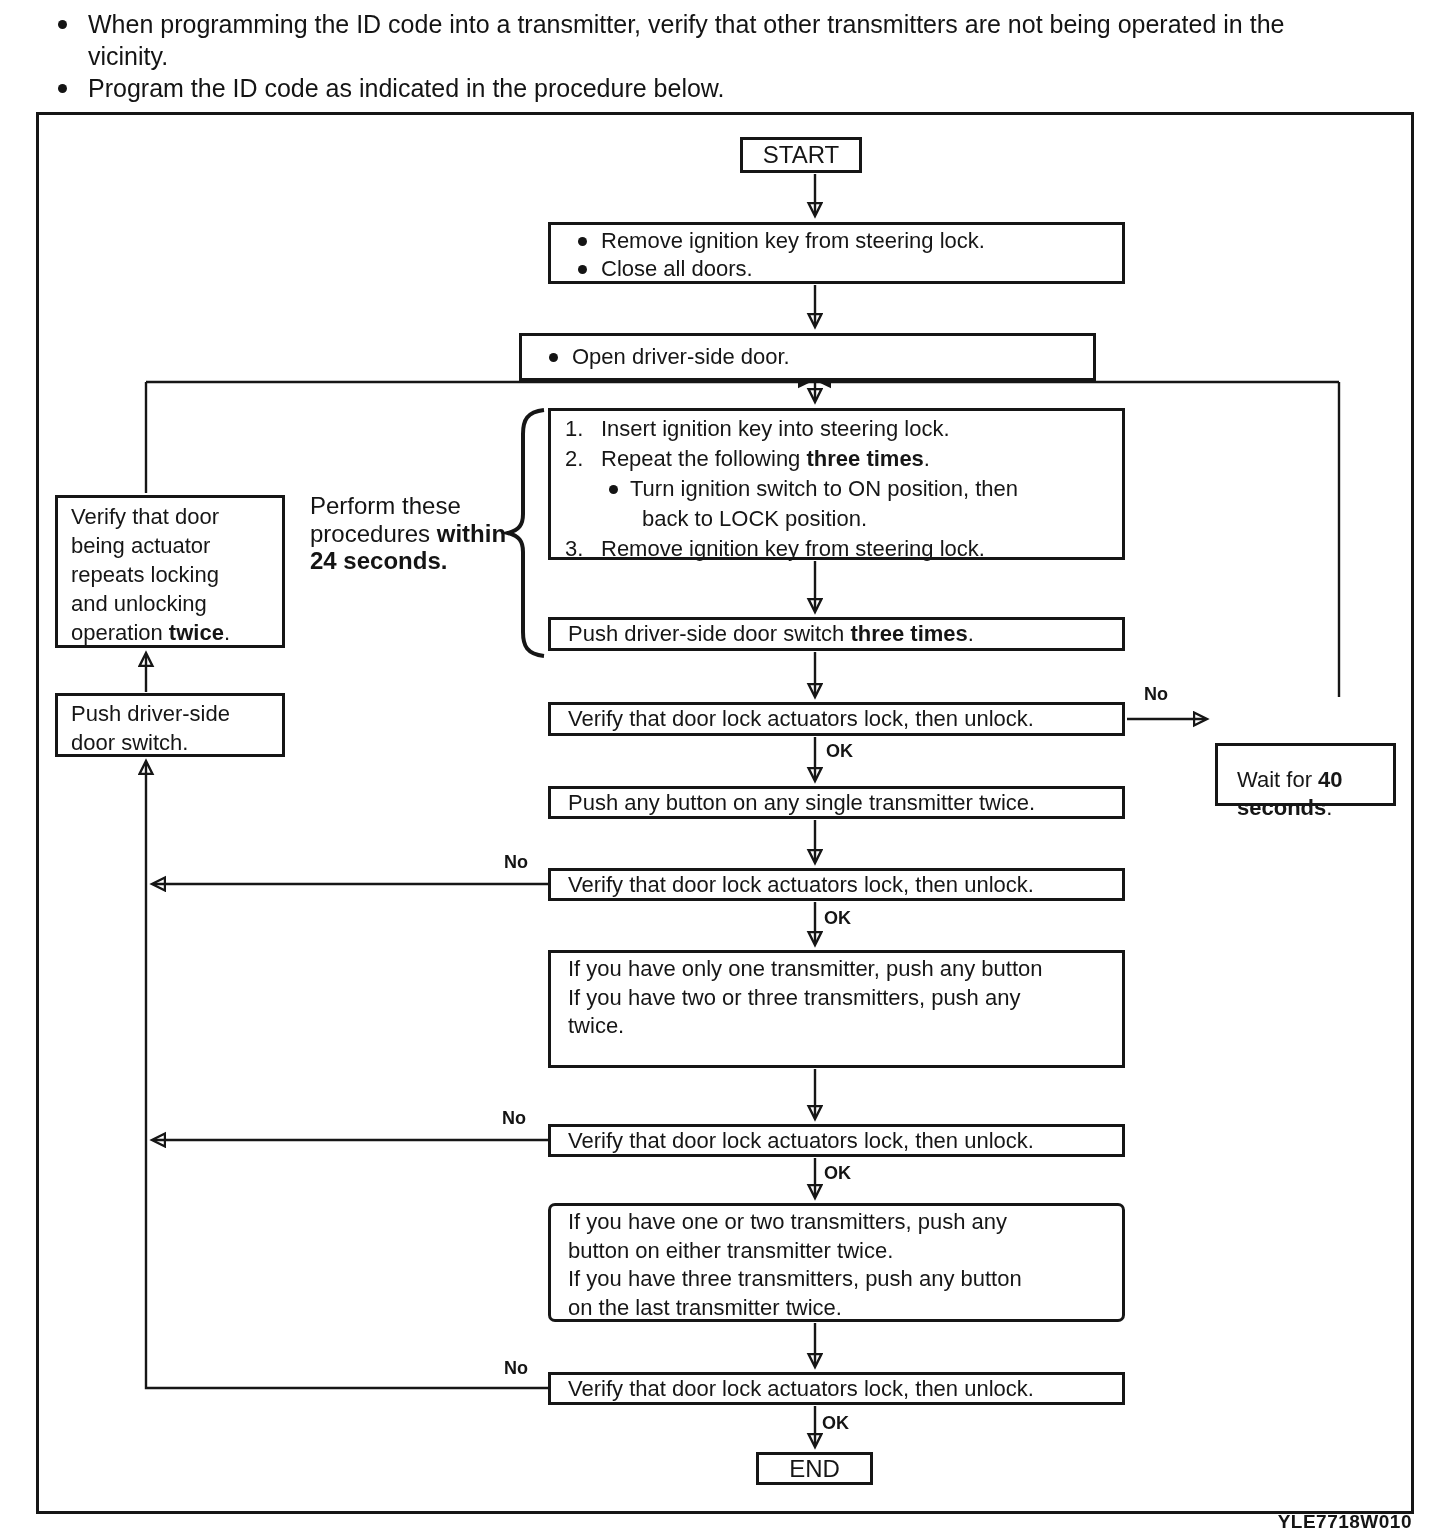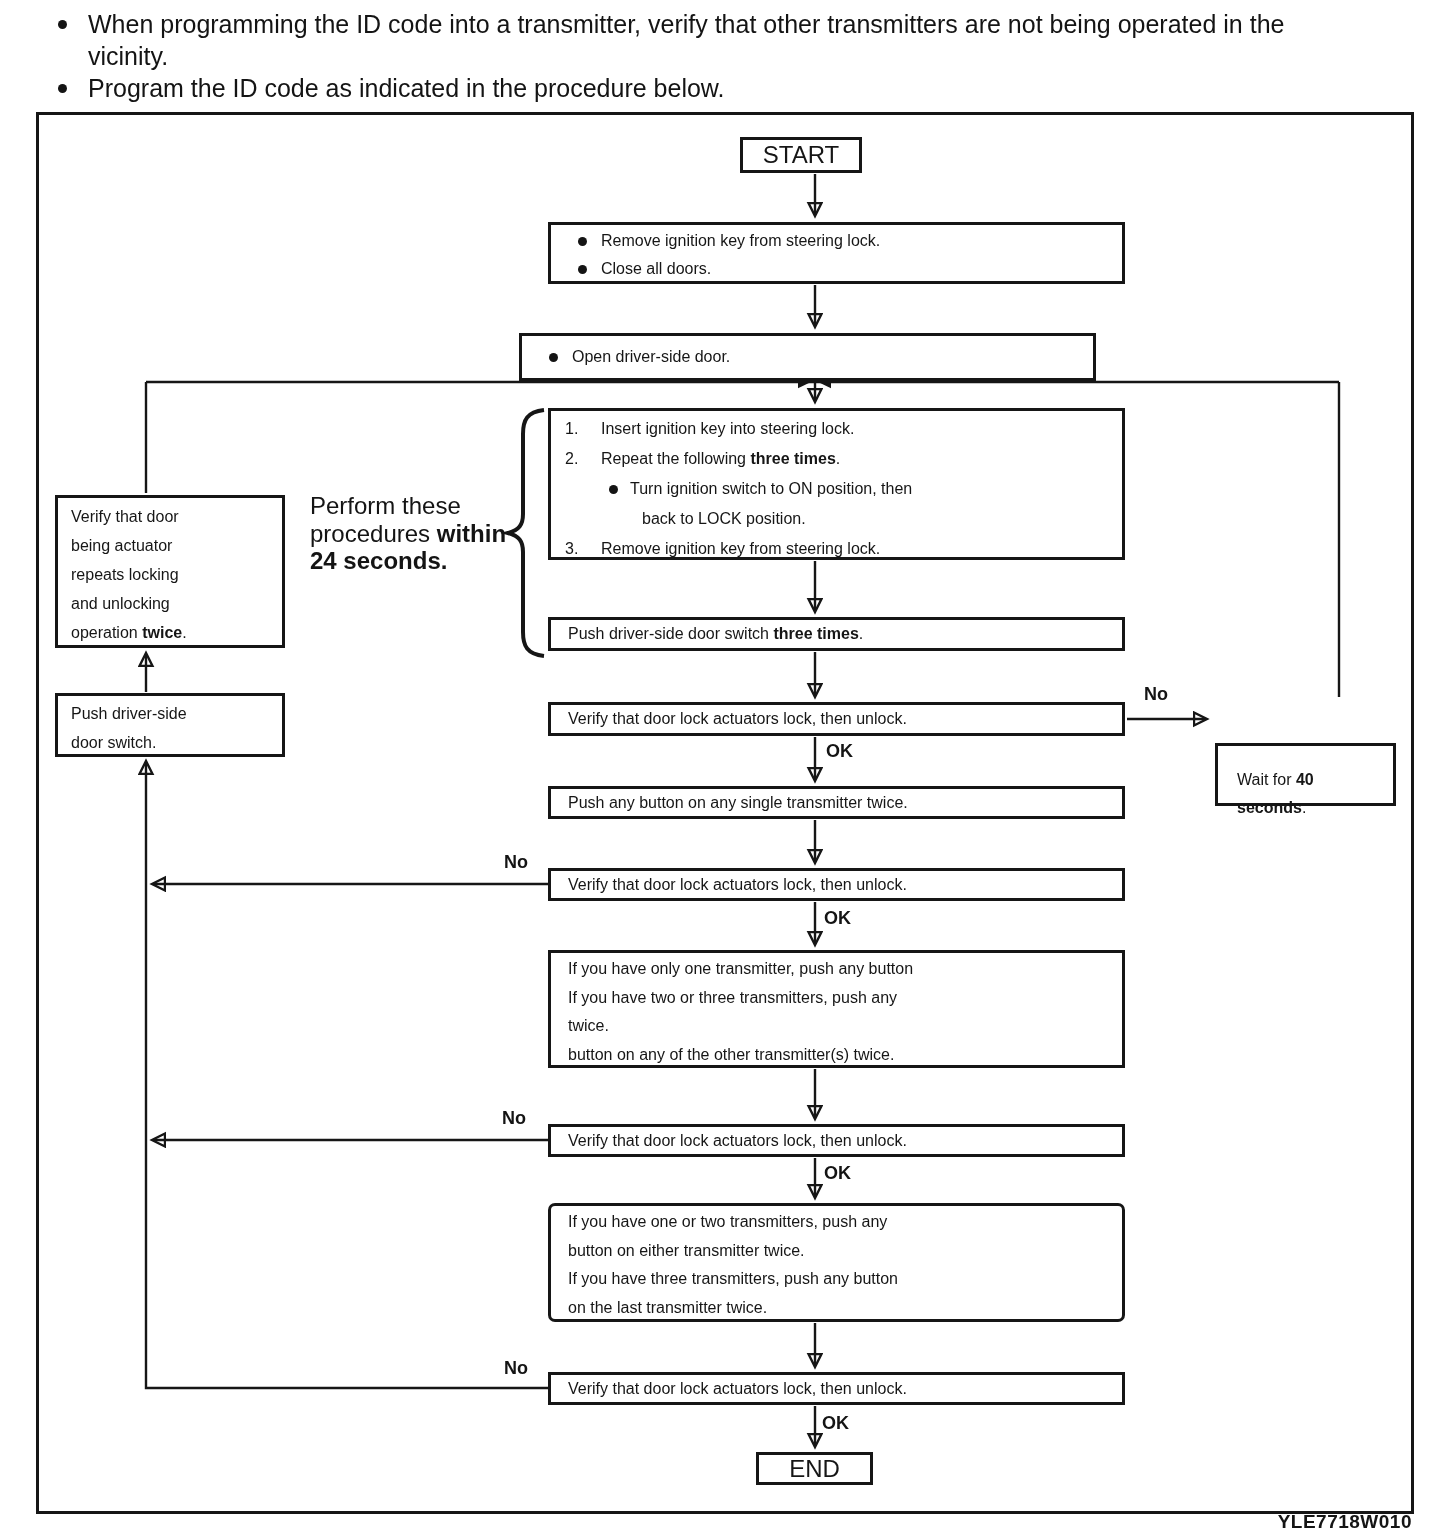--- a/index.html
+++ b/index.html
@@ -13,21 +13,21 @@
   .ndot{position:absolute;width:9px;height:9px;border-radius:50%;background:#141414;}
   
   .frame{position:absolute;border:3px solid #161616;background:transparent;}
   
   svg.wires{position:absolute;left:0;top:0;}
   svg.wires line, svg.wires path{stroke:#161616;stroke-width:2.4;fill:none;}
   svg.wires polygon{fill:#161616;stroke:none;}
   svg.wires path.brace{stroke-width:4;}
   
   .box{position:absolute;background:#fff;border:3px solid #161616;box-sizing:border-box;
-       font-size:16px;color:#161616;}
+       font-size:22px;color:#161616;}
   .vcenter{display:flex;align-items:center;padding-left:17px;}
   .terminal{display:flex;align-items:center;justify-content:center;font-size:24px;padding-left:0;}
   .b-line{display:flex;align-items:center;height:28px;}
   .bdot{width:9px;height:9px;border-radius:50%;background:#141414;flex:none;margin:0 14px 0 27px;}
   .kc-line{display:flex;align-items:baseline;line-height:30px;padding-left:14px;}
   .kc-num{width:36px;flex:none;}
   .kc-sub{padding-left:58px;align-items:center;}
   .kc-sub .bdot{margin:0 12px 0 0;}
   .kc-cont{padding-left:80px;margin-left:11px;}
   .txt-lines{padding-top:2px;}
@@ -150,21 +150,20 @@
   </div>
 
   <div class="box vcenter" style="left:548px;top:868px;width:577px;height:33px;">
     <span>Verify that door lock actuators lock, then unlock.</span>
   </div>
 
   <div class="box txt-lines" style="left:548px;top:950px;width:577px;height:118px;">
     <div class="t-line"><span><span>If you have only one transmitter, push any button</span></span></div>
     <div class="t-line"><span><span>If you have two or three transmitters, push any</span></span></div>
     <div class="t-line"><span><span>twice.</span></span></div>
-    <div class="t-line"><span><span>button on any of the other transmitter(s) twice.</span></span></div>
   </div>
 
   <div class="box vcenter" style="left:548px;top:1124px;width:577px;height:33px;">
     <span>Verify that door lock actuators lock, then unlock.</span>
   </div>
 
   <div class="box txt-lines" style="left:548px;top:1203px;width:577px;height:119px;border-radius:7px;">
     <div class="t-line"><span><span>If you have one or two transmitters, push any</span></span></div>
     <div class="t-line"><span><span>button on either transmitter twice.</span></span></div>
     <div class="t-line"><span><span>If you have three transmitters, push any button</span></span></div>

